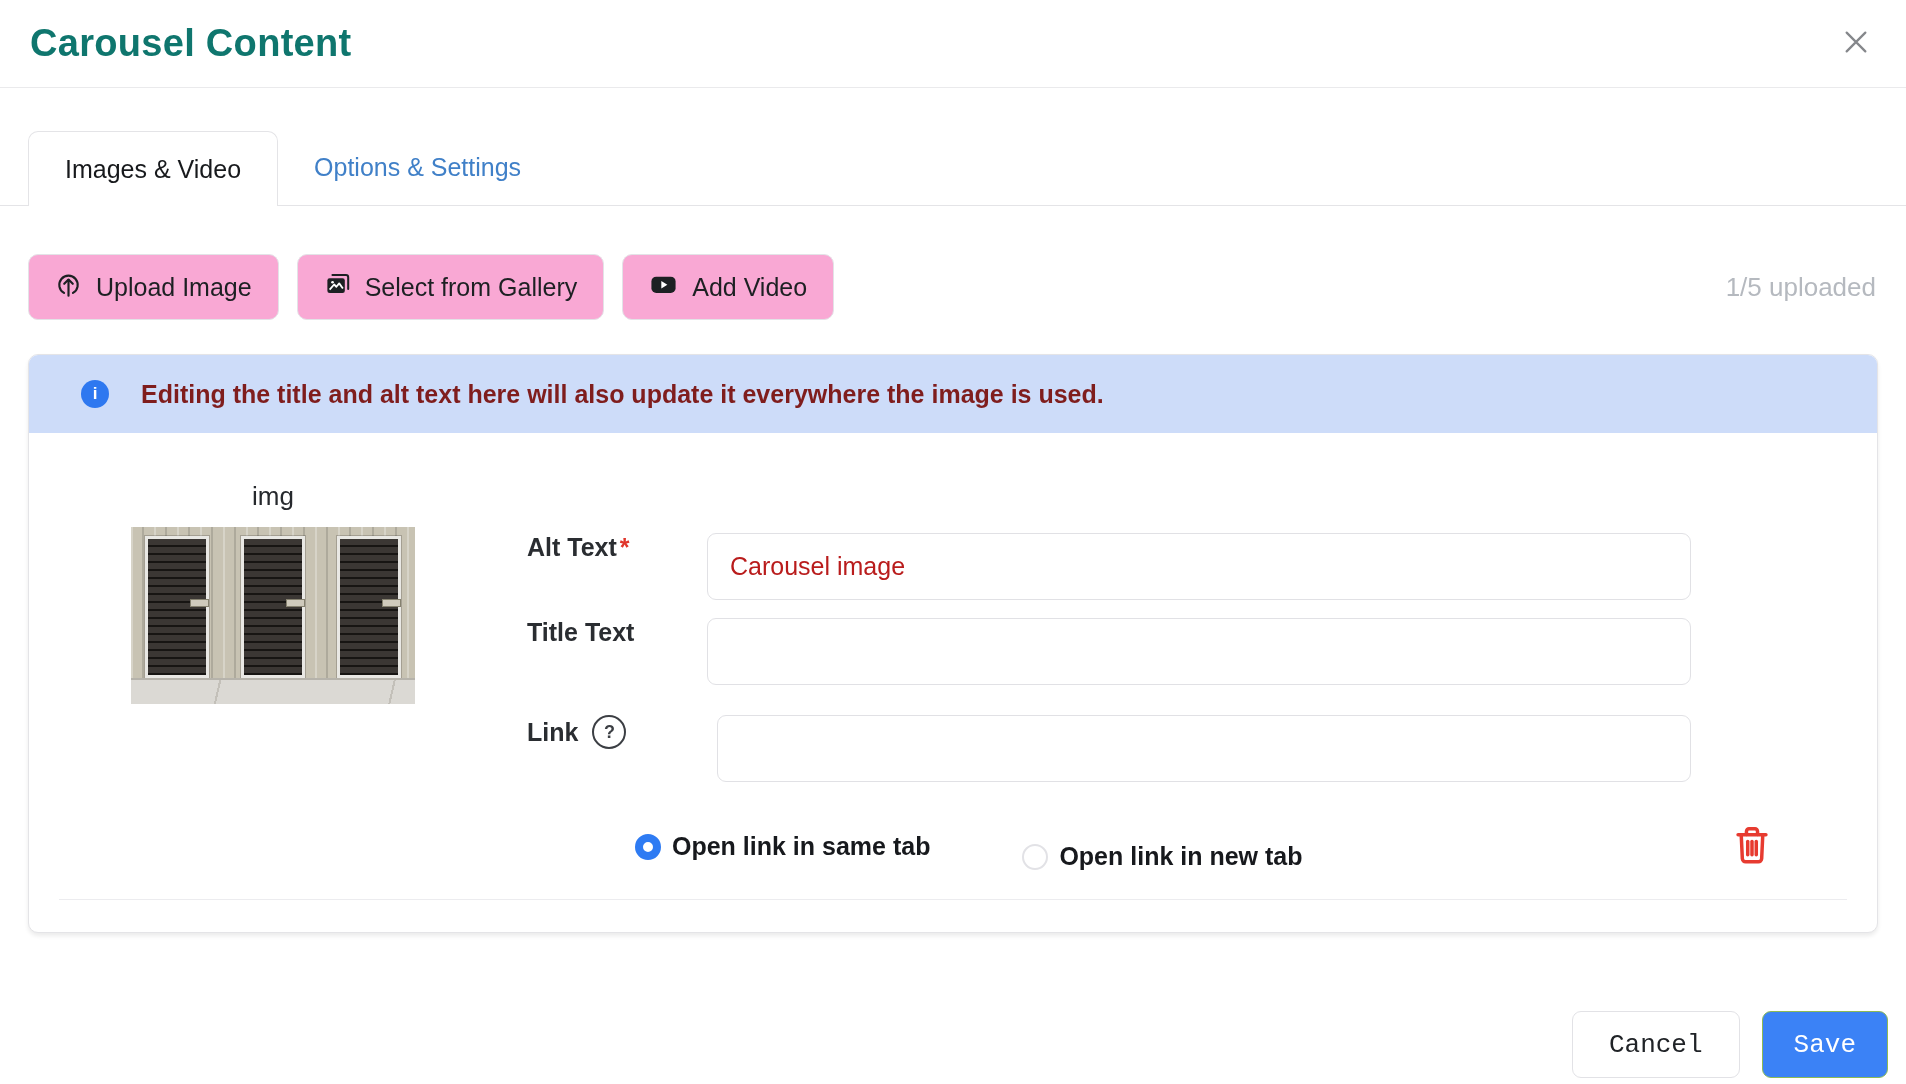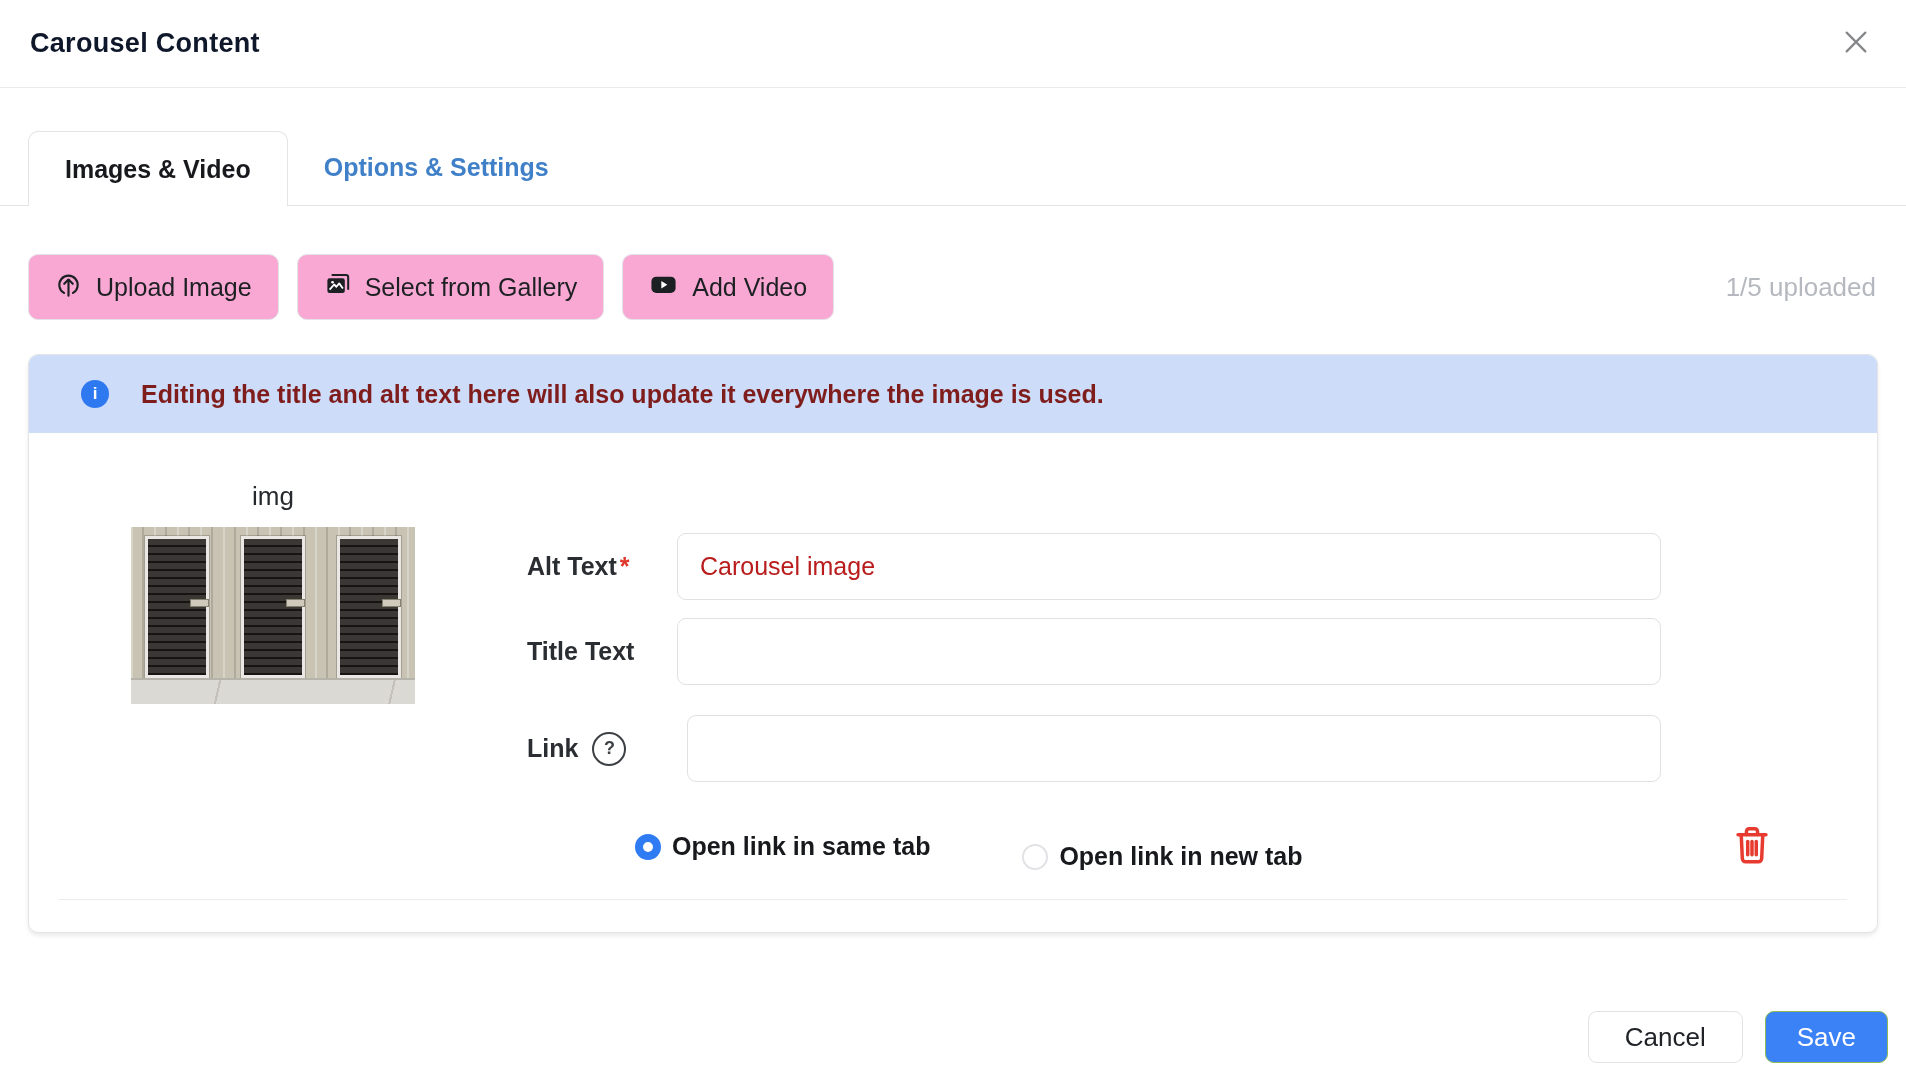--- a/index.html
+++ b/index.html
@@ -6,27 +6,27 @@
   html,body { margin:0; padding:0; }
   body {
     width:1906px; height:1084px; overflow:hidden;
     background:#ffffff; color:#212428;
     font-family:"Liberation Sans", sans-serif;
   }
 
   
   .header { display:flex; align-items:center; justify-content:space-between;
     height:88px; padding:0 30px; border-bottom:1px solid #eaeaec; }
-  .title { font-size:27px; font-weight:700; color:#0f172a; letter-spacing:.3px; }
+  .title { font-size:38px; font-weight:700; color:#0f766e; letter-spacing:.3px; }
   .close-btn { width:36px; height:36px; display:flex; align-items:center; justify-content:center;
     cursor:pointer; margin-right:2px; }
 
   
   .tabs { display:flex; align-items:flex-end; padding:0 28px; margin-top:42px;
-    border-bottom:1px solid #e4e4e7; height:76px;font-weight:bold; }
+    border-bottom:1px solid #e4e4e7; height:76px; }
   .tab { height:75px; display:flex; align-items:center; padding:0 36px; font-size:25px; white-space:nowrap; }
   .tab.active { border:1px solid #e4e4e7; border-bottom:none; border-radius:10px 10px 0 0;
     background:#fff; position:relative; top:1px; color:#17191c; }
   .tab.inactive { color:#4080c8; cursor:pointer; }
 
   
   .toolbar { display:flex; align-items:center; gap:18px; padding:0 28px; margin-top:48px; }
   .tool-btn { display:flex; align-items:center; gap:14px; height:66px; padding:0 26px;
     background:#f9a8d4; border:1px solid #e3e3e7; border-radius:10px;
     font-family:inherit; font-size:25px; color:#1d2023; cursor:pointer; }
@@ -58,21 +58,21 @@
     border-top:2px solid #b6b3ab; }
   .door { position:absolute; top:9px; width:64px; height:142px;
     border:3px solid #e9e8e4; box-shadow:0 0 0 1px rgba(0,0,0,.18);
     background:repeating-linear-gradient(180deg, #3b3734 0 6px, #171513 6px 8px); }
   .door::after { content:""; position:absolute; right:-3px; top:60px; width:17px; height:6px;
     background:#cfcabc; border:1px solid #85816f; }
   .door.d1 { left:14px; } .door.d2 { left:110px; } .door.d3 { left:206px; }
 
   
   .form-col { flex:1; margin-left:112px; margin-top:52px; min-width:0; }
-  .frow { display:flex; align-items:center; margin-bottom:18px; }
+  .frow { display:flex; align-items:flex-start; margin-bottom:18px;gap:30px; }
   .frow.gap-lg { margin-bottom:30px; }
   .flabel { width:150px; flex:none; font-size:25px; font-weight:700; color:#2a2d31;
     display:flex; align-items:center; }
   .req { color:#e0352b; margin-left:3px; font-weight:700; }
   .help { width:34px; height:34px; border:2.5px solid #3c3f44; border-radius:50%;
     display:flex; align-items:center; justify-content:center;
     font-size:18px; font-weight:700; color:#3c3f44; margin-left:14px; cursor:pointer; }
   .field { height:67px; width:100%; max-width:984px; border:1px solid #e1e1e5; border-radius:9px;
     padding:0 22px; font-family:inherit; font-size:25px; color:#b91c1c; outline:none; background:#fff; }
   .field.link { margin-left:10px; max-width:974px; }
@@ -85,21 +85,21 @@
   .radio-group2 { margin-left:92px; display:flex; align-items:center;margin-top:20px; }
   .radio-group1 { display:flex; align-items:center; }
   .trash-btn { margin-left:auto; margin-right:76px; color:#e73b30; cursor:pointer;
     display:flex; align-items:center; }
 
   .inner-divider { border-top:1px solid #ececef; margin:28px 30px 0; }
 
   
   .footer { display:flex; justify-content:flex-end; align-items:center; gap:22px;
     margin:78px 18px 0 0; }
-  .btn { height:52px; border-radius:9px; font-family:Liberation Sans, sans-serif; font-size:26px; cursor:pointer; }
+  .btn { height:67px; border-radius:9px; font-family:Liberation Mono, monospace; font-size:26px; cursor:pointer; }
   .btn.cancel { background:#fff; border:1px solid #e2e2e6; color:#202327; padding:0 36px; }
   .btn.save { background:#3b82f6; border:1px solid #8dba55; color:#fff; padding:0 31px; }
 </style>
 </head>
 <body>
 
 <div class="header">
   <div class="title">Carousel Content</div>
   <div class="close-btn">
     <span>

